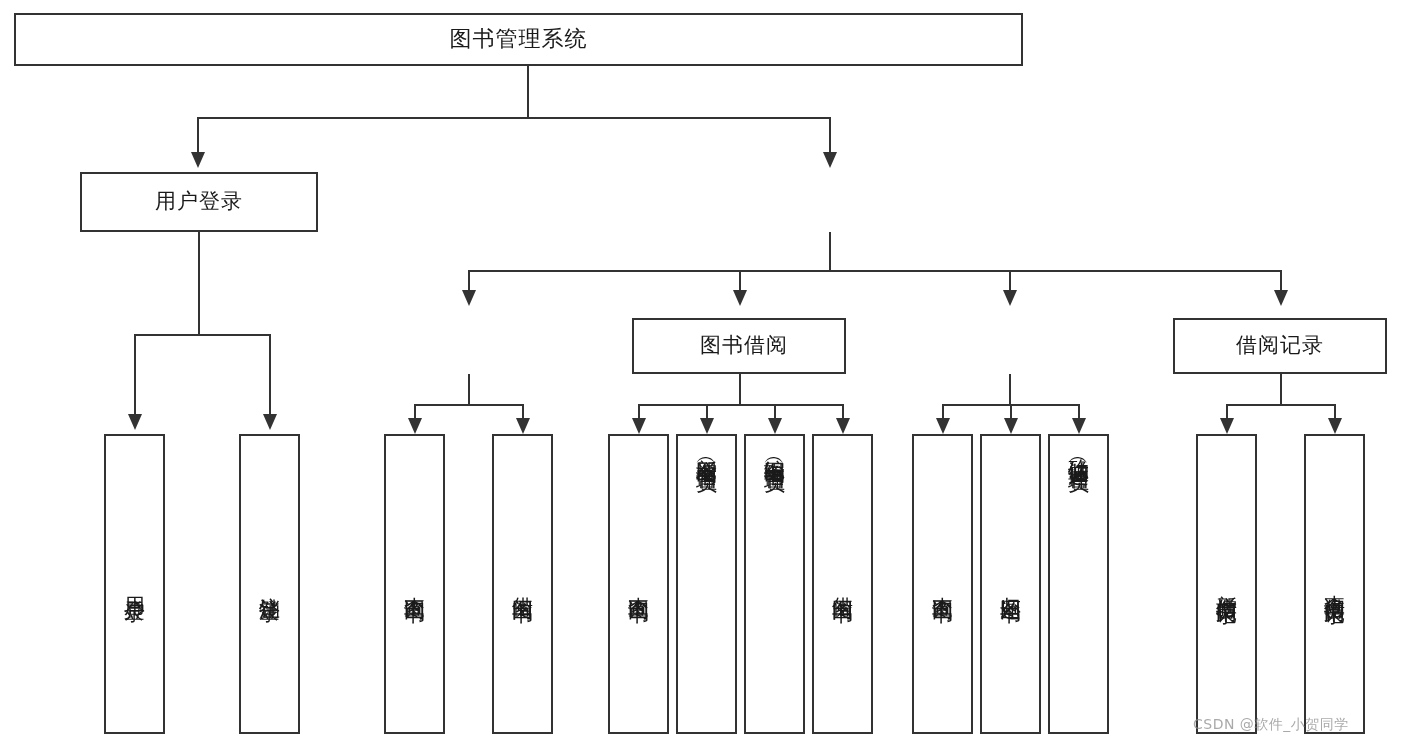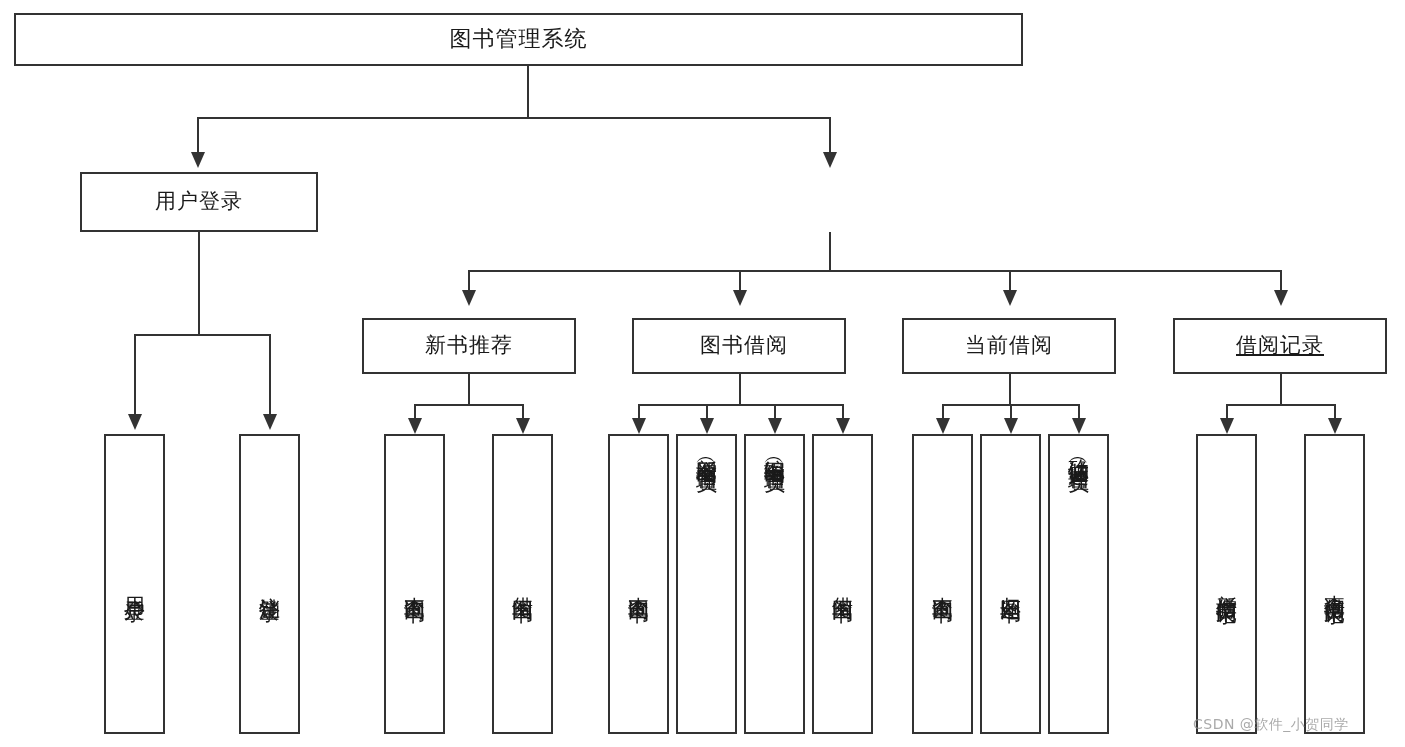--- a/index.html
+++ b/index.html
@@ -115,30 +115,24 @@
 
   <div class="seg v" style="left:739px; top:270px; height:22px;"></div>
   <div class="arrow" style="left:733px; top:290px;"></div>
 
   <div class="seg v" style="left:1009px; top:270px; height:22px;"></div>
   <div class="arrow" style="left:1003px; top:290px;"></div>
 
   <div class="seg v" style="left:1280px; top:270px; height:22px;"></div>
   <div class="arrow" style="left:1274px; top:290px;"></div>
 
-  <div class="node h" style="left:362px; top:318px; width:214px; height:56px;">
-    <span class="label">新书推荐</span>
-  </div>
   <div class="node h" style="left:632px; top:318px; width:214px; height:56px;padding-left:10px;">
     <span class="label">图书借阅</span>
   </div>
-  <div class="node h" style="left:902px; top:318px; width:214px; height:56px;">
-    <span class="label">当前借阅</span>
-  </div>
-  <div class="node h" style="left:1173px; top:318px; width:214px; height:56px;text-decoration:underline;">
+  <div class="node h" style="left:1173px; top:318px; width:214px; height:56px;">
     <span class="label">借阅记录</span>
   </div>
 
   <div class="seg v" style="left:198px; top:232px; height:104px;"></div>
   <div class="seg h" style="left:134px; top:334px; width:136px;"></div>
   <div class="seg v" style="left:134px; top:334px; height:82px;"></div>
   <div class="arrow" style="left:128px; top:414px;"></div>
   <div class="seg v" style="left:269px; top:334px; height:82px;"></div>
   <div class="arrow" style="left:263px; top:414px;"></div>
 

